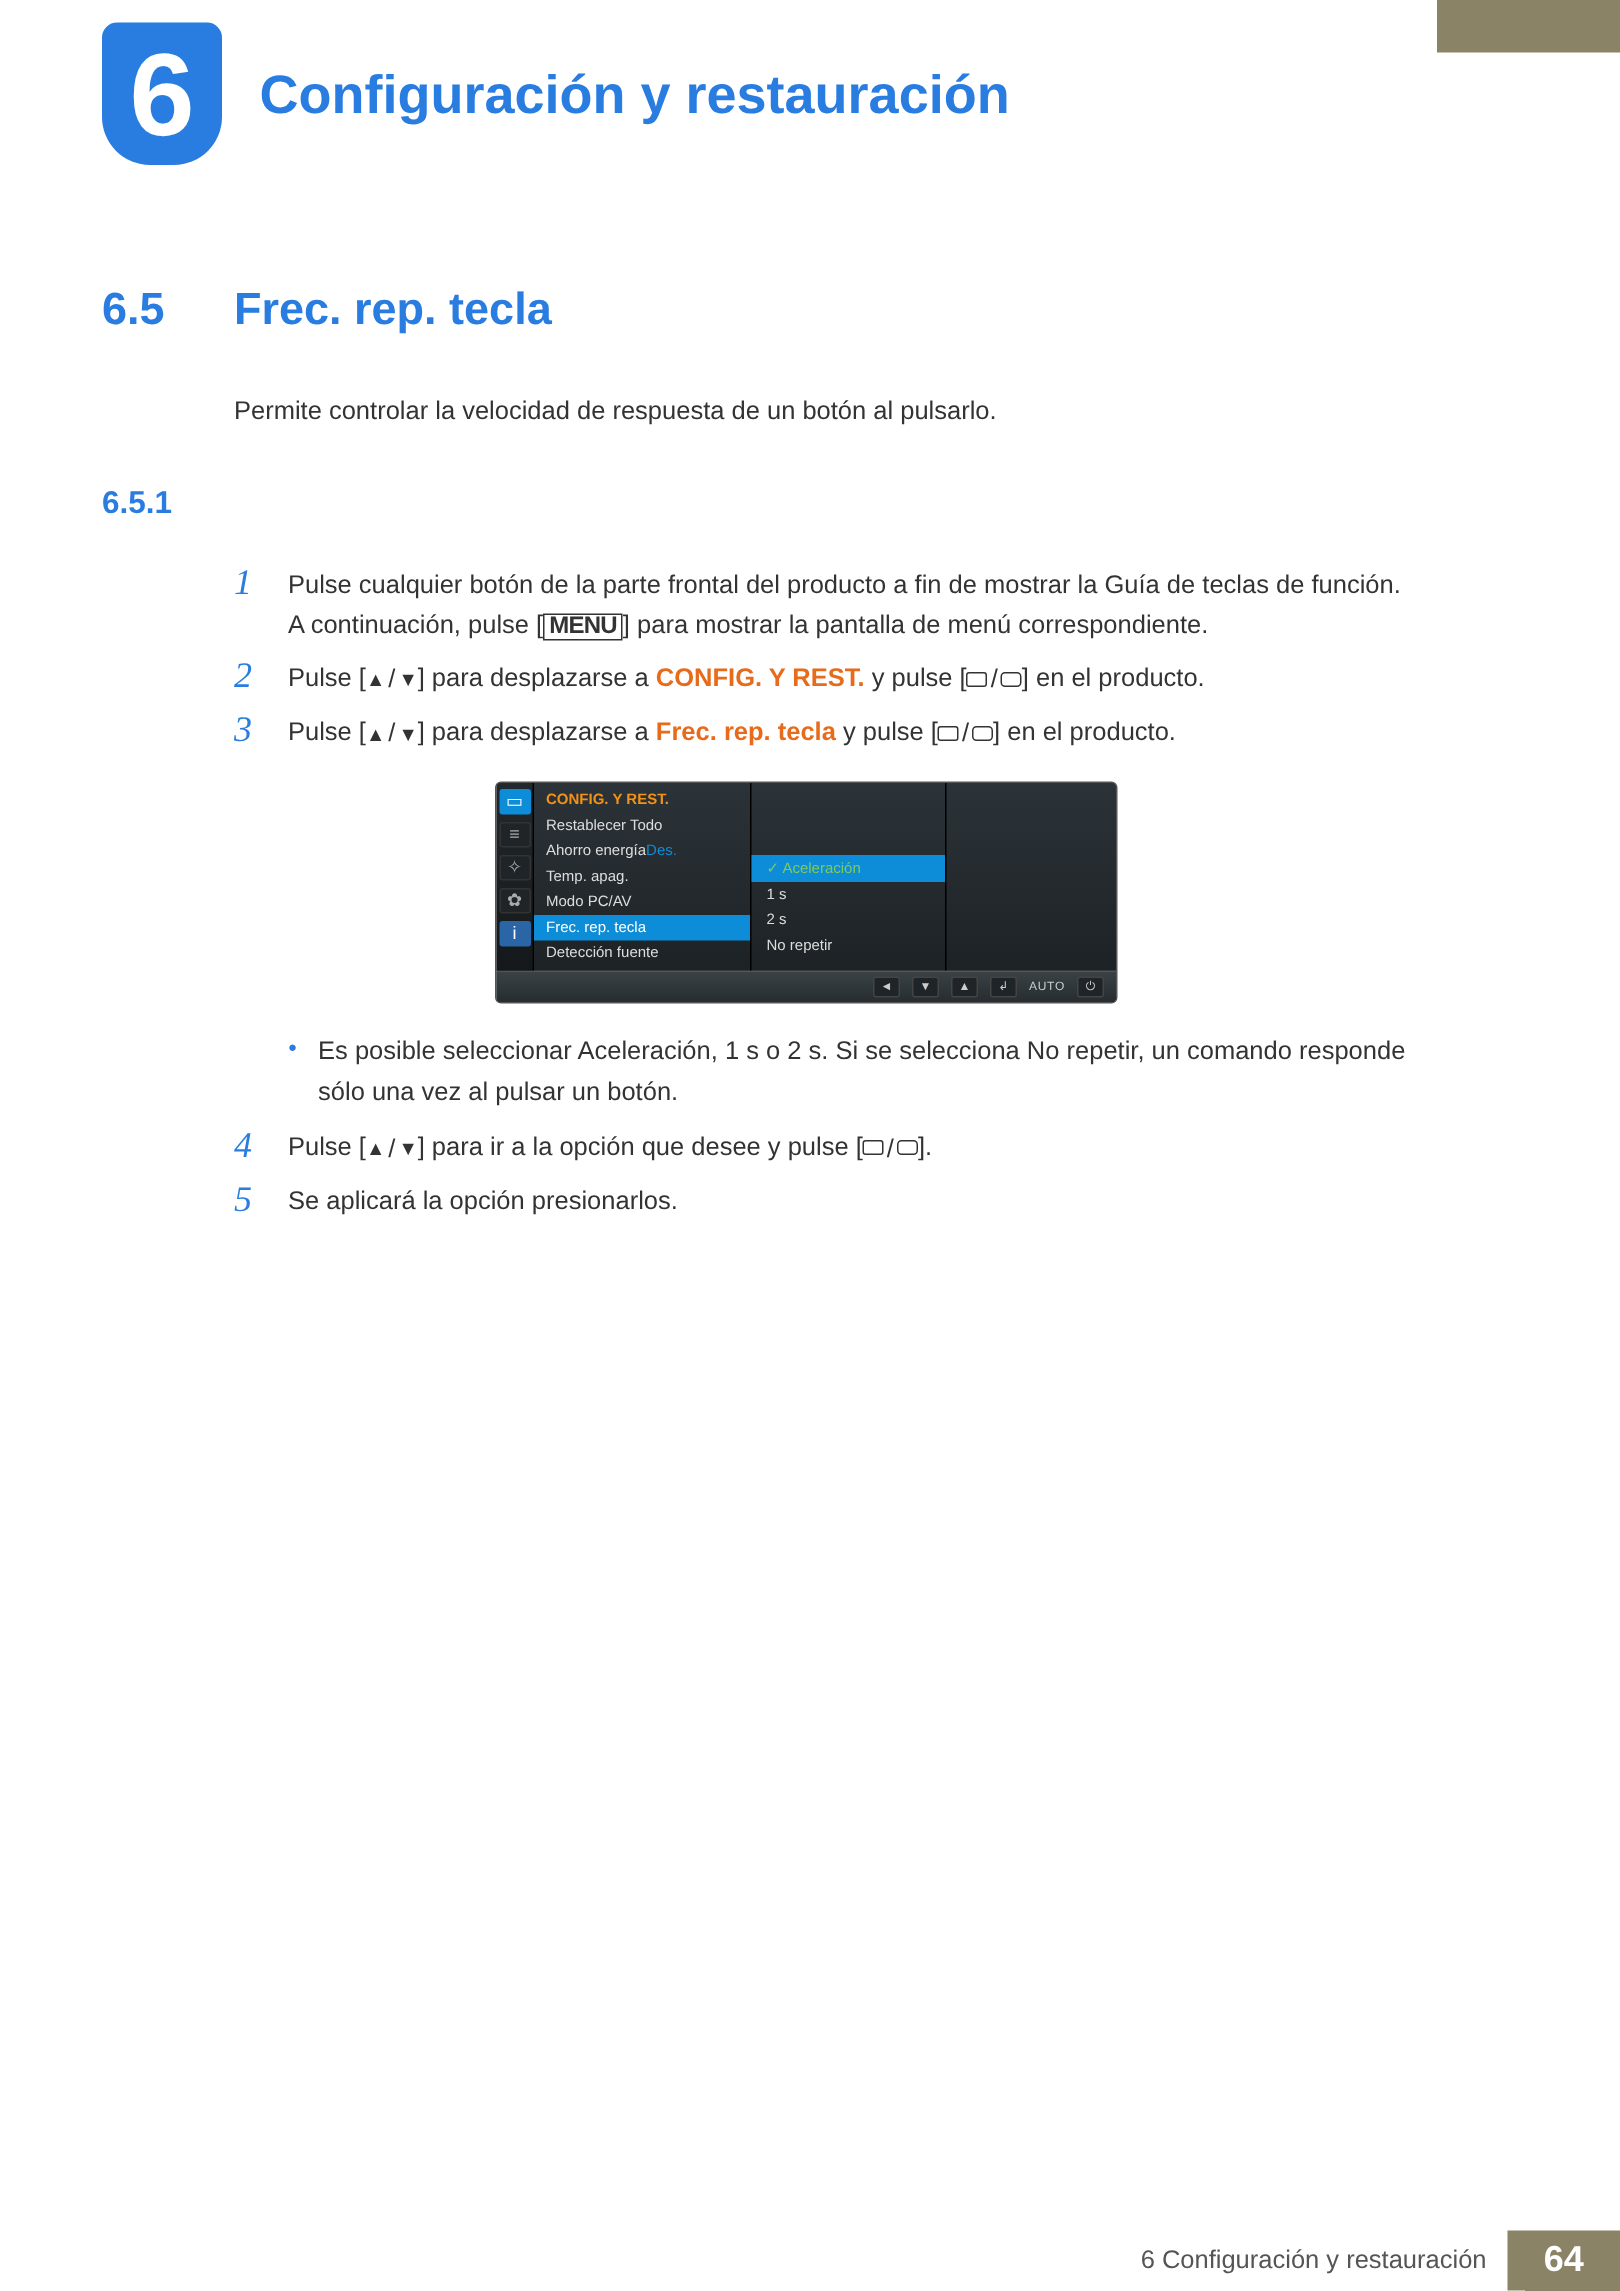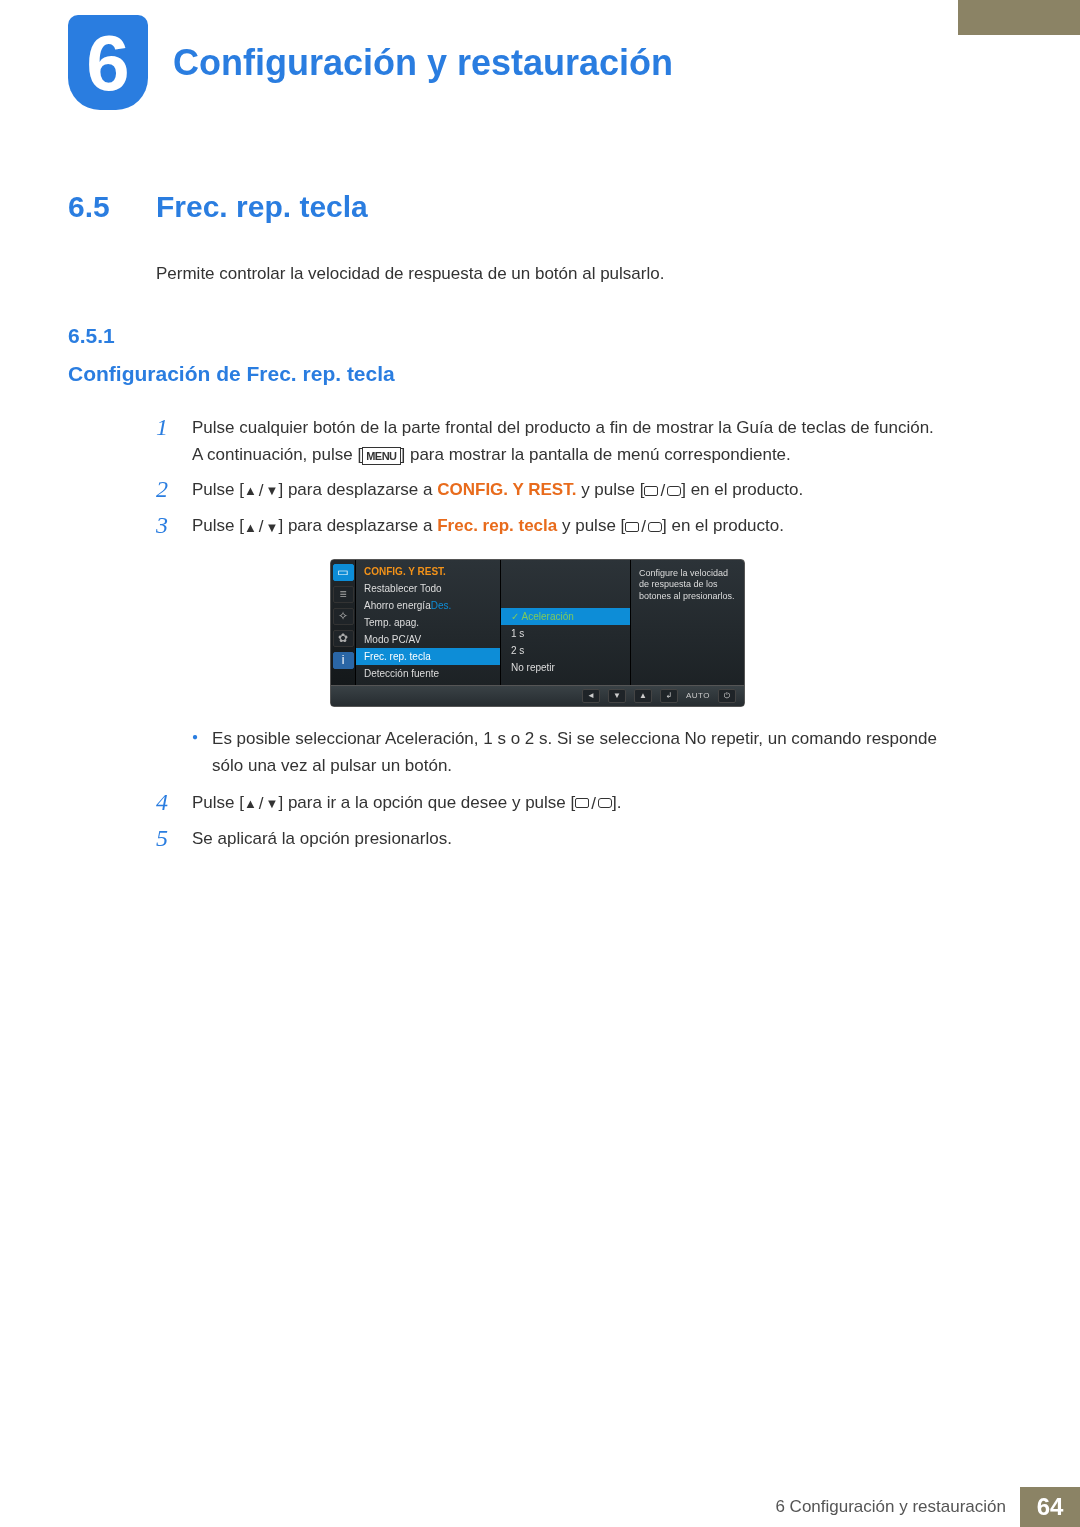--- a/index.html
+++ b/index.html
@@ -14,21 +14,21 @@
 .section-title { color: #2a7de0; font-size: 30px; font-weight: bold; }
 .intro-text { font-size: 17px; color: #333; margin-left: 88px; margin-bottom: 40px; }
 .subsection-row { display: flex; align-items: baseline; gap: 14px; margin-bottom: 28px; flex-direction: column; }
 .subsection-number { color: #2a7de0; font-size: 21px; font-weight: bold; }
 .subsection-title { color: #2a7de0; font-size: 21px; font-weight: bold; }
 .step-row { display: flex; align-items: flex-start; gap: 18px; margin-left: 88px; margin-bottom: 8px; }
 .step-num { color: #2a7de0; font-size: 24px; font-style: italic; font-weight: normal; width: 18px; flex-shrink: 0; font-family: Georgia, serif; }
 .step-text { font-size: 17px; line-height: 1.6; color: #333; }
 .step-text .orange { color: #e86b1c; font-weight: bold; }
 .step-indent { margin-left: 124px; font-size: 17px; line-height: 1.6; color: #333; margin-bottom: 10px; }
-.icon-box { display: inline-block; border: 1px solid #333; padding: 0 3px; font-size: 11px; font-weight: bold; vertical-align: middle; line-height: 16px; letter-spacing: -0.5px; }
+.icon-box { display: inline-block; border: 1px solid #333; padding: 0 3px; font-size: 16px; font-weight: bold; vertical-align: middle; line-height: 16px; letter-spacing: -0.5px; }
 .icon-updown { display: inline-flex; align-items: center; gap: 2px; vertical-align: middle; }
 .icon-updown .tri { font-size: 13px; line-height: 1; }
 .icon-enter { display: inline-flex; align-items: center; gap: 2px; vertical-align: middle; }
 .icon-enter .sq { display: inline-block; border: 1.5px solid #333; width: 14px; height: 10px; border-radius: 2px; }
 .icon-enter .sq.b { border-radius: 3px; }
 .bullet-row { display: flex; align-items: flex-start; gap: 14px; margin-left: 124px; margin-bottom: 8px; margin-top: 18px; }
 .bullet-dot { font-size: 10px; color: #2a7de0; margin-top: 6px; }
 .bullet-text { font-size: 17px; line-height: 1.6; color: #333; }
 
 .osd-wrap { margin-left: 262px; margin-top: 18px; margin-bottom: 18px; width: 415px; }
@@ -48,21 +48,21 @@
 .osd-opt { padding: 3px 10px; font-size: 10px; color: #ddd; }
 .osd-opt.hi { background: #0d8dd7; color: #7fca5c; }
 .osd-opt.hi::before { content: "✓ "; color: #7fca5c; }
 .osd-info { flex: 1; font-size: 9px; padding: 8px; color: #ddd; line-height: 1.3; }
 .osd-footer { background: linear-gradient(#3a4246, #262c30); border-top: 1px solid #555; display: flex; justify-content: flex-end; align-items: center; gap: 8px; padding: 3px 8px; font-size: 9px; }
 .osd-fbtn { width: 18px; height: 14px; background: #1f2428; border: 1px solid #444; border-radius: 2px; display: flex; align-items: center; justify-content: center; font-size: 8px; color: #ccc; }
 .osd-fauto { font-size: 8px; color: #ccc; letter-spacing: 0.5px; }
 
 .footer { position: absolute; bottom: 0; right: 0; height: 40px; display: flex; align-items: center; }
 .footer-label { font-size: 17px; color: #555; padding-right: 14px; }
-.footer-page { background: #8b8365; color: #fff; width: 60px; height: 40px; display: flex; align-items: center; justify-content: center; font-size: 24px; font-weight: bold; }
+.footer-page { background: #8b8365; color: #fff; width: 75px; height: 40px; display: flex; align-items: center; justify-content: center; font-size: 24px; font-weight: bold; }
 </style>
 </head>
 <body>
 
 <div class="top-color-bar"></div>
 
 <div class="chapter-header">
   <div class="chapter-badge">6</div>
   <div class="chapter-title">Configuración y restauración</div>
 </div>
@@ -71,21 +71,20 @@
 
   <div class="section-row">
     <div class="section-number">6.5</div>
     <div class="section-title">Frec. rep. tecla</div>
   </div>
 
   <div class="intro-text">Permite controlar la velocidad de respuesta de un botón al pulsarlo.</div>
 
   <div class="subsection-row">
     <div class="subsection-number">6.5.1</div>
-    <div class="subsection-title">Configuración de Frec. rep. tecla</div>
   </div>
 
   <div class="step-row">
     <div class="step-num">1</div>
     <div class="step-text">
       <span>Pulse cualquier botón de la parte frontal del producto a fin de mostrar la Guía de teclas de función.</span>
       <br>
       <span>A continuación, pulse [</span><span class="icon-box">MENU</span><span>] para mostrar la pantalla de menú correspondiente.</span>
     </div>
   </div>
@@ -157,21 +156,20 @@
                 <span>Detección fuente</span>
                 <span class="v"></span>
               </div>
           </div>
           <div class="osd-right">
             <div class="osd-opt hi">Aceleración</div>
             <div class="osd-opt">1 s</div>
             <div class="osd-opt">2 s</div>
             <div class="osd-opt">No repetir</div>
           </div>
-          <div class="osd-info">Configure la velocidad de respuesta de los botones al presionarlos.</div>
         </div>
       </div>
       <div class="osd-footer">
         <div class="osd-fbtn">◄</div>
         <div class="osd-fbtn">▼</div>
         <div class="osd-fbtn">▲</div>
         <div class="osd-fbtn">↲</div>
         <div class="osd-fauto">AUTO</div>
         <div class="osd-fbtn">⏻</div>
       </div>

